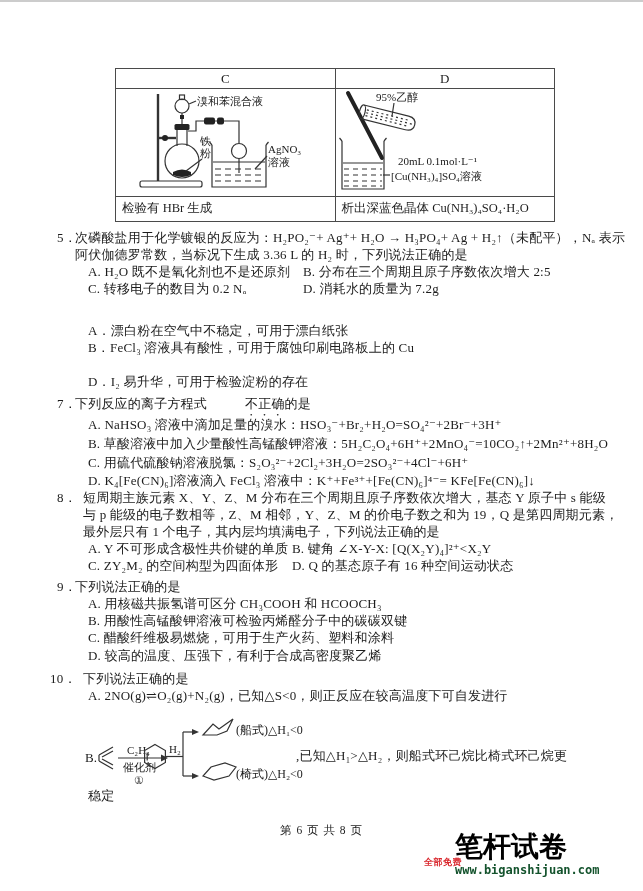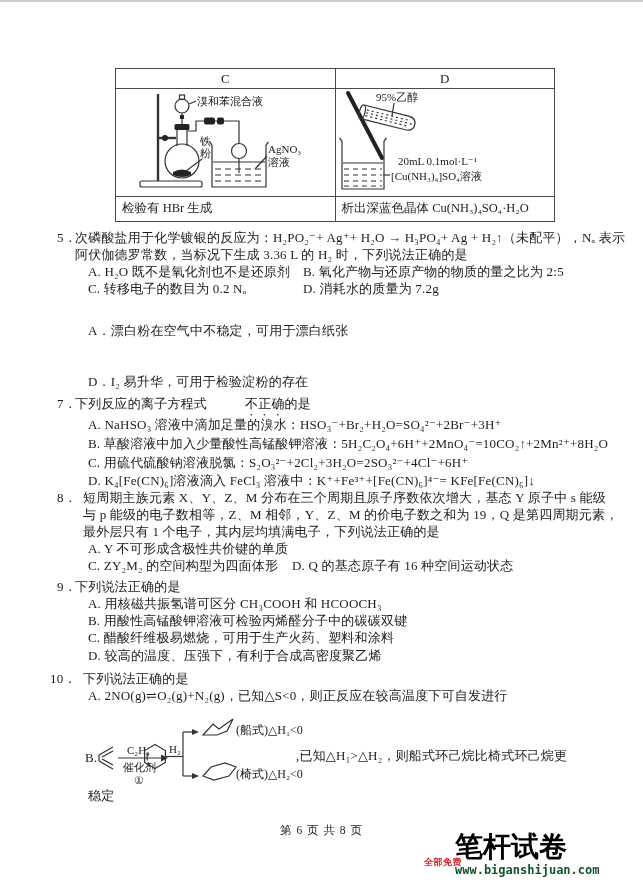--- a/index.html
+++ b/index.html
@@ -149,37 +149,39 @@
     <tr>
       <td class="exp-caption">检验有 HBr 生成</td>
       <td class="exp-caption">析出深蓝色晶体 Cu(NH₃)₄SO₄·H₂O</td>
     </tr>
   </tbody>
     </table>
 
   <div class="line" style="left:57px;top:230px"><span class="qno w18">5．</span><span>次磷酸盐用于化学镀银的反应为：H₂PO₂⁻+ Ag⁺+ H₂O → H₃PO₄+ Ag + H₂↑（未配平），Nₐ 表示</span></div>
   <div class="line" style="left:75px;top:247px">阿伏伽德罗常数，当标况下生成 3.36 L 的 H₂ 时，下列说法正确的是</div>
   <div class="line" style="left:88px;top:264px">A. H₂O 既不是氧化剂也不是还原剂</div>
-  <div class="line" style="left:303px;top:264px">B. 氧化产物与还原产物的物质的量之比为 2:5</div>
+  <div class="line" style="left:303px;top:264px">B. 分布在三个周期且原子序数依次增大 2:5</div>
   <div class="line" style="left:88px;top:281px">C. 转移电子的数目为 0.2 Nₐ</div>
   <div class="line" style="left:303px;top:281px">D. 消耗水的质量为 7.2g</div>
 
   <div class="line" style="left:88px;top:323px">A．漂白粉在空气中不稳定，可用于漂白纸张</div>
+  <div class="line" style="left:88px;top:340px">B．FeCl₃ 溶液具有酸性，可用于腐蚀印刷电路板上的 Cu</div>
   <div class="line" style="left:88px;top:374px">D．I₂ 易升华，可用于检验淀粉的存在</div>
 
   <div class="line" style="left:57px;top:396px"><span class="qno w18">7．</span><span>下列反应的离子方程式</span><span class="em-dots">不正确</span><span>的是</span></div>
   <div class="line" style="left:88px;top:417px">A. NaHSO₃ 溶液中滴加足量的溴水：HSO₃⁻+Br₂+H₂O=SO₄²⁻+2Br⁻+3H⁺</div>
   <div class="line" style="left:88px;top:436px">B. 草酸溶液中加入少量酸性高锰酸钾溶液：5H₂C₂O₄+6H⁺+2MnO₄⁻=10CO₂↑+2Mn²⁺+8H₂O</div>
   <div class="line" style="left:88px;top:455px">C. 用硫代硫酸钠溶液脱氯：S₂O₃²⁻+2Cl₂+3H₂O=2SO₃²⁻+4Cl⁻+6H⁺</div>
   <div class="line" style="left:88px;top:473px">D. K₄[Fe(CN)₆]溶液滴入 FeCl₃ 溶液中：K⁺+Fe³⁺+[Fe(CN)₆]⁴⁻= KFe[Fe(CN)₆]↓</div>
 
   <div class="line" style="left:57px;top:490px"><span class="qno w26">8．</span><span>短周期主族元素 X、Y、Z、M 分布在三个周期且原子序数依次增大，基态 Y 原子中 s 能级</span></div>
   <div class="line" style="left:83px;top:507px">与 p 能级的电子数相等，Z、M 相邻，Y、Z、M 的价电子数之和为 19，Q 是第四周期元素，</div>
   <div class="line" style="left:83px;top:524px">最外层只有 1 个电子，其内层均填满电子，下列说法正确的是</div>
   <div class="line" style="left:88px;top:541px">A. Y 不可形成含极性共价键的单质</div>
+  <div class="line" style="left:292px;top:541px">B. 键角 ∠X-Y-X:  [Q(X₂Y)₄]²⁺&lt;X₂Y</div>
   <div class="line" style="left:88px;top:558px">C. ZY₂M₂ 的空间构型为四面体形</div>
   <div class="line" style="left:292px;top:558px">D. Q 的基态原子有 16 种空间运动状态</div>
 
   <div class="line" style="left:57px;top:579px"><span class="qno w18">9．</span><span>下列说法正确的是</span></div>
   <div class="line" style="left:88px;top:596px">A. 用核磁共振氢谱可区分 CH₃COOH 和 HCOOCH₃</div>
   <div class="line" style="left:88px;top:613px">B. 用酸性高锰酸钾溶液可检验丙烯醛分子中的碳碳双键</div>
   <div class="line" style="left:88px;top:630px">C. 醋酸纤维极易燃烧，可用于生产火药、塑料和涂料</div>
   <div class="line" style="left:88px;top:648px">D. 较高的温度、压强下，有利于合成高密度聚乙烯</div>
 
   <div class="line" style="left:50px;top:671px"><span class="qno w33">10．</span><span>下列说法正确的是</span></div>

